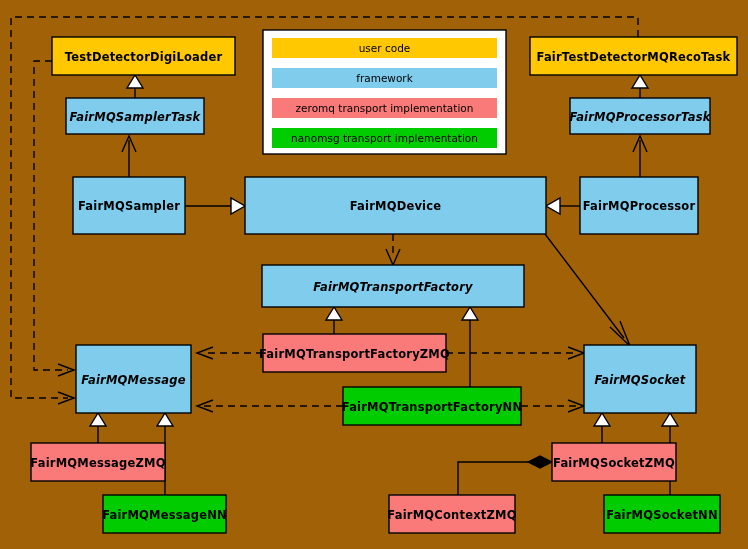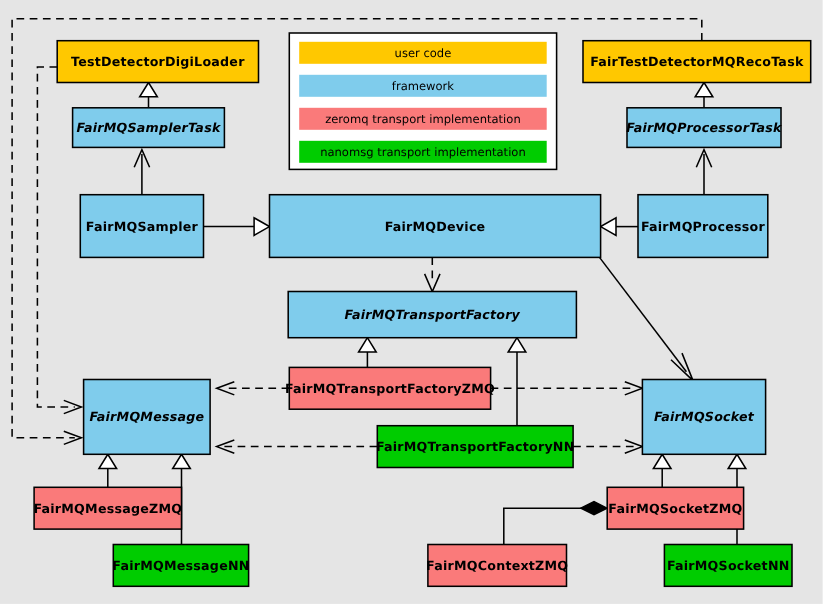--- a/index.html
+++ b/index.html
@@ -4,21 +4,21 @@
 <style>
   html, body {
     margin: 0;
     padding: 0;
     background: #ffffff;
   }
   #diagram-root {
     position: relative;
     width: 748px;
     height: 549px;
-    background: #e5e5e5;
+    background: #a16207;
     font-family: "DejaVu Sans", "Liberation Sans", sans-serif;
     overflow: hidden;
   }
   svg.layer {
     position: absolute;
     left: 0;
     top: 0;
     width: 748px;
     height: 549px;
   }

